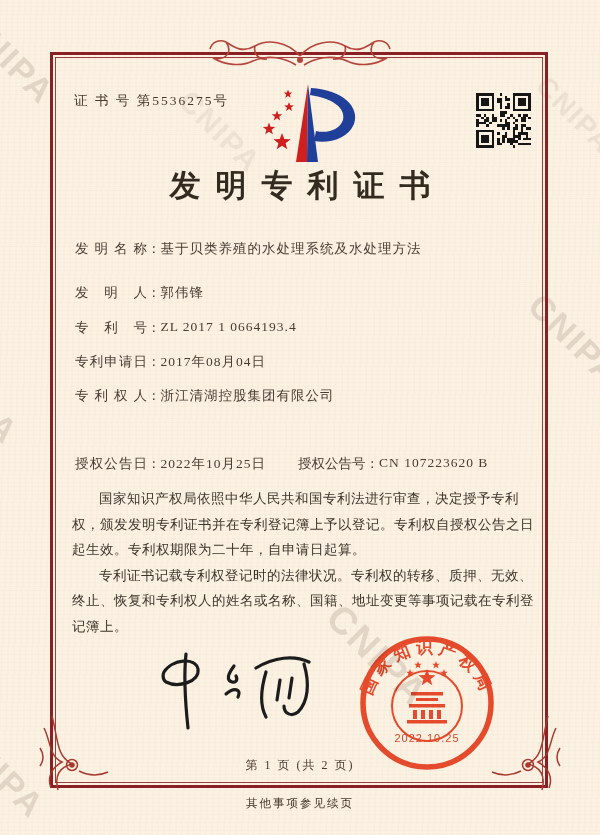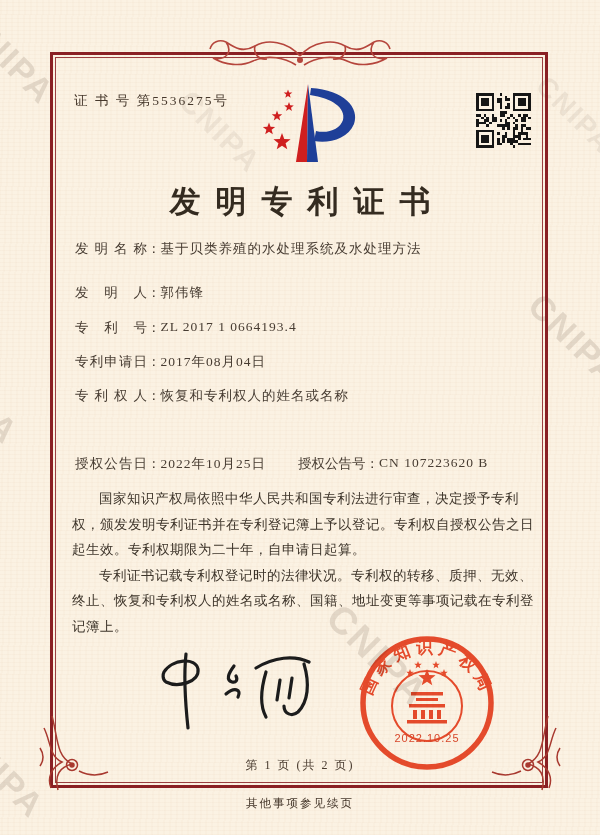--- a/index.html
+++ b/index.html
@@ -28,21 +28,21 @@
     content:'';position:absolute;inset:2px;border:1px solid rgba(138,32,36,0.85);
   }
   .ornament{position:absolute;z-index:2;}
   .cert-no{
     position:absolute;left:74px;top:92px;z-index:3;
     font-size:13.5px;letter-spacing:2px;color:#46382c;
   }
   .logo{position:absolute;left:248px;top:82px;z-index:3;}
   .qr{position:absolute;left:476px;top:93px;width:55px;height:55px;z-index:3;}
   .title{
-    position:absolute;left:0;right:0;top:165px;margin:16px;z-index:3;
+    position:absolute;left:0;right:0;top:165px;margin:0;z-index:3;
     text-align:center;font-size:31px;font-weight:600;color:#342b20;
     letter-spacing:15px;padding-left:15px;font-family:Liberation Serif, serif;
   }
   .row{position:absolute;left:75px;right:55px;height:20px;z-index:3;font-size:13.5px;color:#473c32;white-space:nowrap;}
   .flabel{display:inline-block;width:72px;text-align:justify;text-align-last:justify;vertical-align:top;}
   .colon{display:inline-block;vertical-align:top;}
   .fvalue{letter-spacing:1px;vertical-align:top;text-align:center;}
   .grant-group2{margin-left:32px;}
   .body-text{
     position:absolute;left:72px;right:56px;top:486px;z-index:3;
@@ -248,21 +248,21 @@
   <div class="row" style="top:284px;">
     <span class="flabel">发明人</span><span class="colon">：</span><span class="fvalue">郭伟锋</span>
   </div>
   <div class="row" style="top:319px;">
     <span class="flabel">专利号</span><span class="colon">：</span><span class="fvalue">ZL 2017 1 0664193.4</span>
   </div>
   <div class="row" style="top:353px;">
     <span class="flabel">专利申请日</span><span class="colon">：</span><span class="fvalue">2017年08月04日</span>
   </div>
   <div class="row" style="top:387px;">
-    <span class="flabel">专利权人</span><span class="colon">：</span><span class="fvalue">恢复和专利权人的姓名或名称</span>
+    <span class="flabel">专利权人</span><span class="colon">：</span><span class="fvalue">浙江清湖控股集团有限公司</span>
   </div>
   <div class="row" style="top:455px;">
     <span><span class="flabel">授权公告日</span><span class="colon">：</span><span class="fvalue">2022年10月25日</span></span><span class="grant-group2"><span>授权公告号</span><span class="colon">：</span><span class="fvalue">CN 107223620 B</span></span>
   </div>
 
   <div class="body-text">
     <p>国家知识产权局依照中华人民共和国专利法进行审查，决定授予专利权，颁发发明专利证书并在专利登记簿上予以登记。专利权自授权公告之日起生效。专利权期限为二十年，自申请日起算。</p>
     <p>专利证书记载专利权登记时的法律状况。专利权的转移、质押、无效、终止、恢复和专利权人的姓名或名称、国籍、地址变更等事项记载在专利登记簿上。</p>
   </div>
 

